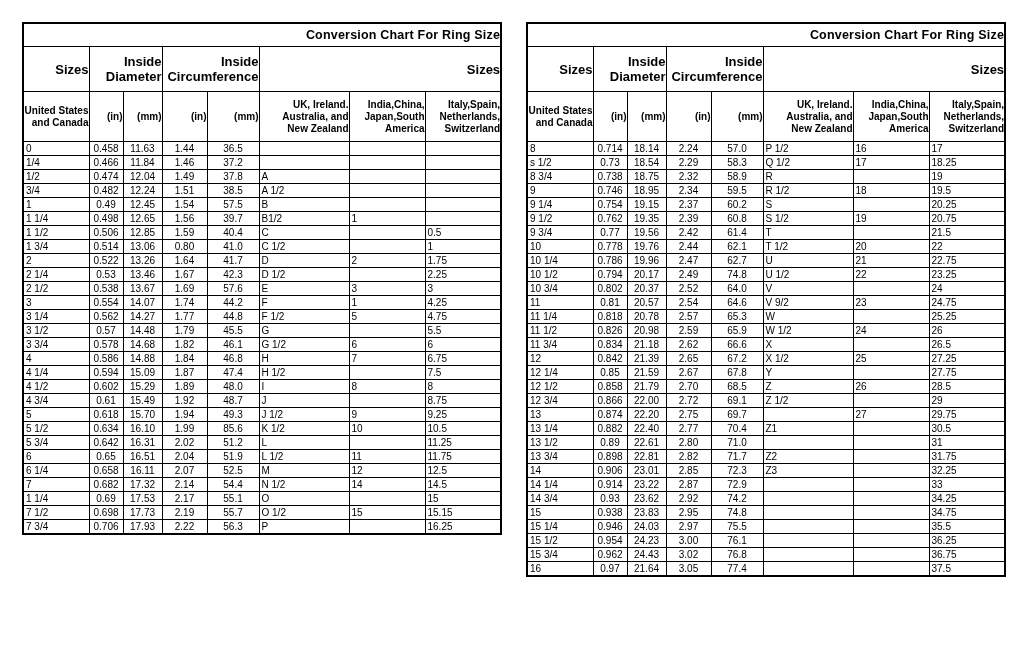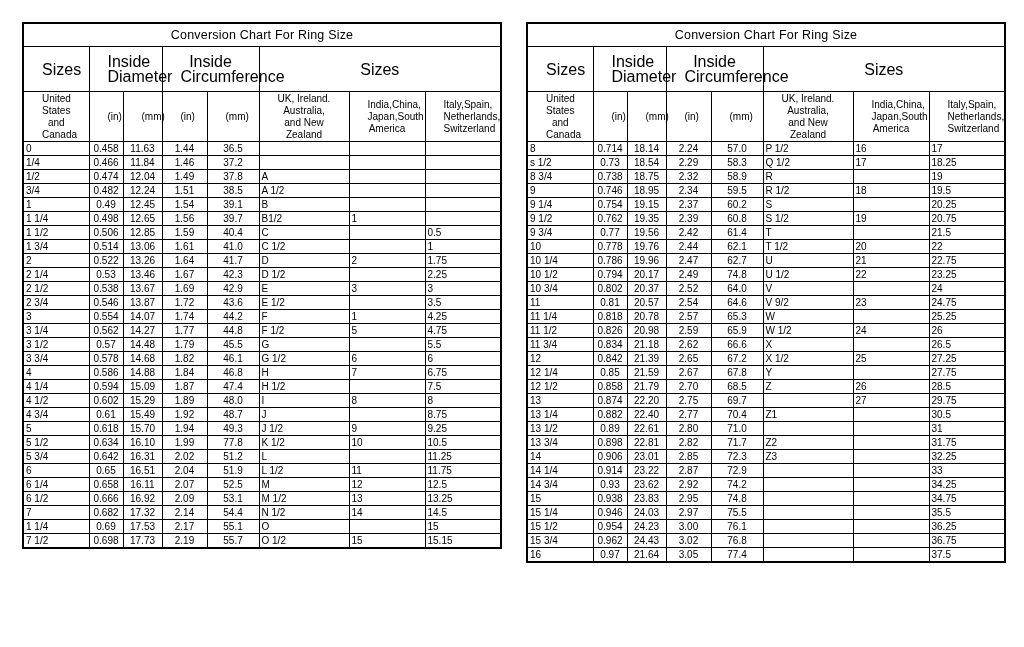--- a/index.html
+++ b/index.html
@@ -26,33 +26,33 @@
   }
   table.ring-chart.left  { left: 22px; }
   table.ring-chart.right { left: 526px; }
 
   table.ring-chart, table.ring-chart th, table.ring-chart td {
     border: 1px solid #000000;
   }
   table.ring-chart { border: 2px solid #000000; }
 
   table.ring-chart th {
-    font-weight: normal;
-    text-align: center;
+    font-weight: bold;
+    text-align: right;
     vertical-align: middle;
-    padding: 0 18px;
+    padding: 0 0;
   }
   th.chart-title {
     height: 22px;
     font-size: 12.5px;
     letter-spacing: 0.2px;
   }
   tr.group-row th {
     height: 44px;
-    font-size: 16px;
+    font-size: 13px;
     line-height: 15px;
   }
   tr.sub-row th {
     height: 49px;
     font-size: 10px;
     line-height: 12px;
   }
   table.ring-chart td {
     height: 13px;
     font-size: 10px;
@@ -158,21 +158,21 @@
           <td>38.5</td>
           <td>A 1/2</td>
           <td></td>
           <td></td>
         </tr>
         <tr>
           <td>1</td>
           <td>0.49</td>
           <td>12.45</td>
           <td>1.54</td>
-          <td>39.1</td>
+          <td>57.5</td>
           <td>B</td>
           <td></td>
           <td></td>
         </tr>
         <tr>
           <td>1 1/4</td>
           <td>0.498</td>
           <td>12.65</td>
           <td>1.56</td>
           <td>39.7</td>
@@ -187,21 +187,21 @@
           <td>1.59</td>
           <td>40.4</td>
           <td>C</td>
           <td></td>
           <td>0.5</td>
         </tr>
         <tr>
           <td>1 3/4</td>
           <td>0.514</td>
           <td>13.06</td>
-          <td>1.61</td>
+          <td>0.80</td>
           <td>41.0</td>
           <td>C 1/2</td>
           <td></td>
           <td>1</td>
         </tr>
         <tr>
           <td>2</td>
           <td>0.522</td>
           <td>13.26</td>
           <td>1.64</td>
@@ -218,34 +218,24 @@
           <td>42.3</td>
           <td>D 1/2</td>
           <td></td>
           <td>2.25</td>
         </tr>
         <tr>
           <td>2 1/2</td>
           <td>0.538</td>
           <td>13.67</td>
           <td>1.69</td>
-          <td>42.9</td>
+          <td>57.6</td>
           <td>E</td>
           <td>3</td>
           <td>3</td>
-        </tr>
-        <tr>
-          <td>2 3/4</td>
-          <td>0.546</td>
-          <td>13.87</td>
-          <td>1.72</td>
-          <td>43.6</td>
-          <td>E 1/2</td>
-          <td></td>
-          <td>3.5</td>
         </tr>
         <tr>
           <td>3</td>
           <td>0.554</td>
           <td>14.07</td>
           <td>1.74</td>
           <td>44.2</td>
           <td>F</td>
           <td>1</td>
           <td>4.25</td>
@@ -328,21 +318,21 @@
           <td>49.3</td>
           <td>J 1/2</td>
           <td>9</td>
           <td>9.25</td>
         </tr>
         <tr>
           <td>5 1/2</td>
           <td>0.634</td>
           <td>16.10</td>
           <td>1.99</td>
-          <td>77.8</td>
+          <td>85.6</td>
           <td>K 1/2</td>
           <td>10</td>
           <td>10.5</td>
         </tr>
         <tr>
           <td>5 3/4</td>
           <td>0.642</td>
           <td>16.31</td>
           <td>2.02</td>
           <td>51.2</td>
@@ -364,30 +354,20 @@
           <td>6 1/4</td>
           <td>0.658</td>
           <td>16.11</td>
           <td>2.07</td>
           <td>52.5</td>
           <td>M</td>
           <td>12</td>
           <td>12.5</td>
         </tr>
         <tr>
-          <td>6 1/2</td>
-          <td>0.666</td>
-          <td>16.92</td>
-          <td>2.09</td>
-          <td>53.1</td>
-          <td>M 1/2</td>
-          <td>13</td>
-          <td>13.25</td>
-        </tr>
-        <tr>
           <td>7</td>
           <td>0.682</td>
           <td>17.32</td>
           <td>2.14</td>
           <td>54.4</td>
           <td>N 1/2</td>
           <td>14</td>
           <td>14.5</td>
         </tr>
         <tr>
@@ -402,20 +382,30 @@
         </tr>
         <tr>
           <td>7 1/2</td>
           <td>0.698</td>
           <td>17.73</td>
           <td>2.19</td>
           <td>55.7</td>
           <td>O 1/2</td>
           <td>15</td>
           <td>15.15</td>
+        </tr>
+        <tr>
+          <td>7 3/4</td>
+          <td>0.706</td>
+          <td>17.93</td>
+          <td>2.22</td>
+          <td>56.3</td>
+          <td>P</td>
+          <td></td>
+          <td>16.25</td>
         </tr>
       </tbody>
   </table>
 
   <table class="ring-chart right">
     <colgroup>
       <col class="c-us">
         <col class="c-in1">
         <col class="c-mm1">
         <col class="c-in2">
@@ -620,20 +610,30 @@
           <td>12 1/2</td>
           <td>0.858</td>
           <td>21.79</td>
           <td>2.70</td>
           <td>68.5</td>
           <td>Z</td>
           <td>26</td>
           <td>28.5</td>
         </tr>
         <tr>
+          <td>12 3/4</td>
+          <td>0.866</td>
+          <td>22.00</td>
+          <td>2.72</td>
+          <td>69.1</td>
+          <td>Z 1/2</td>
+          <td></td>
+          <td>29</td>
+        </tr>
+        <tr>
           <td>13</td>
           <td>0.874</td>
           <td>22.20</td>
           <td>2.75</td>
           <td>69.7</td>
           <td></td>
           <td>27</td>
           <td>29.75</td>
         </tr>
         <tr>

